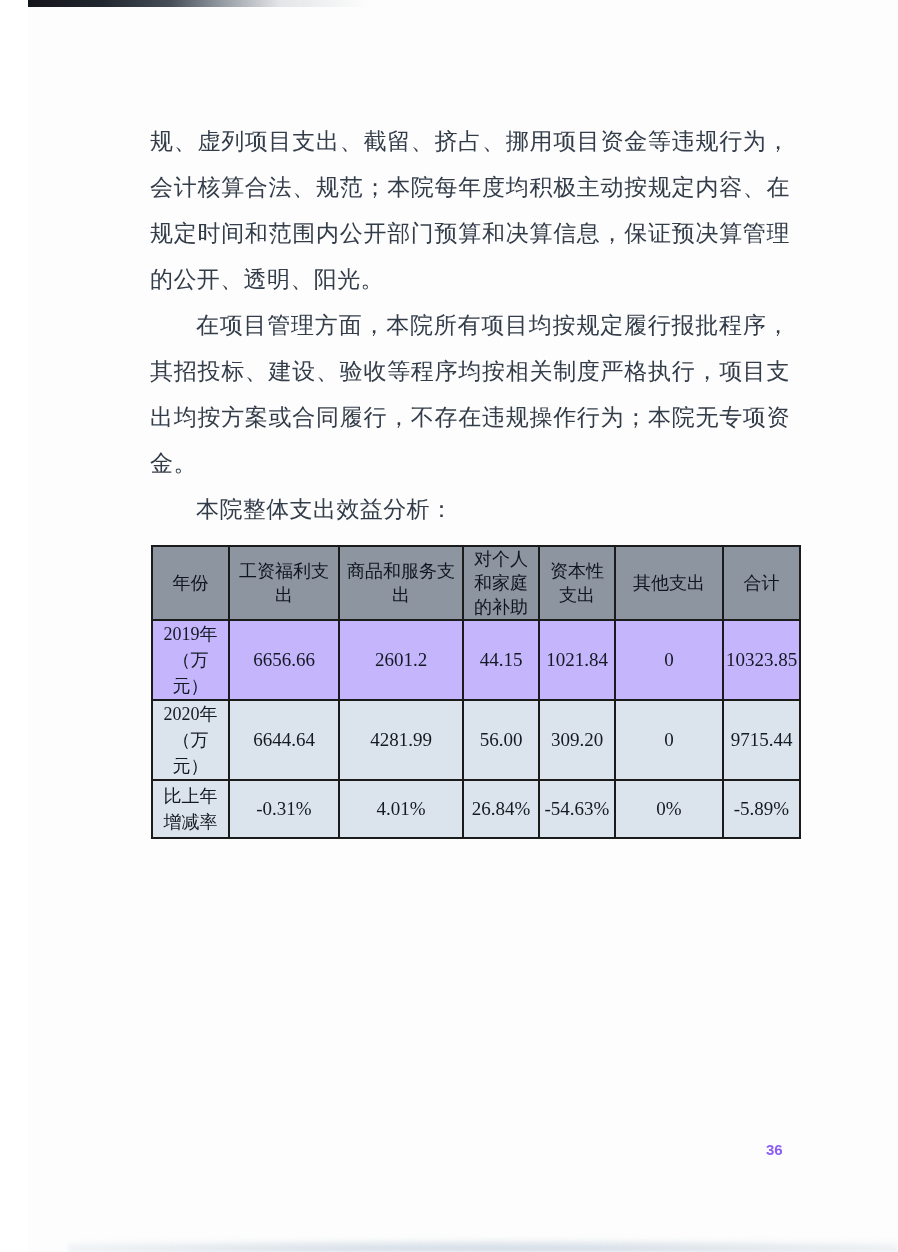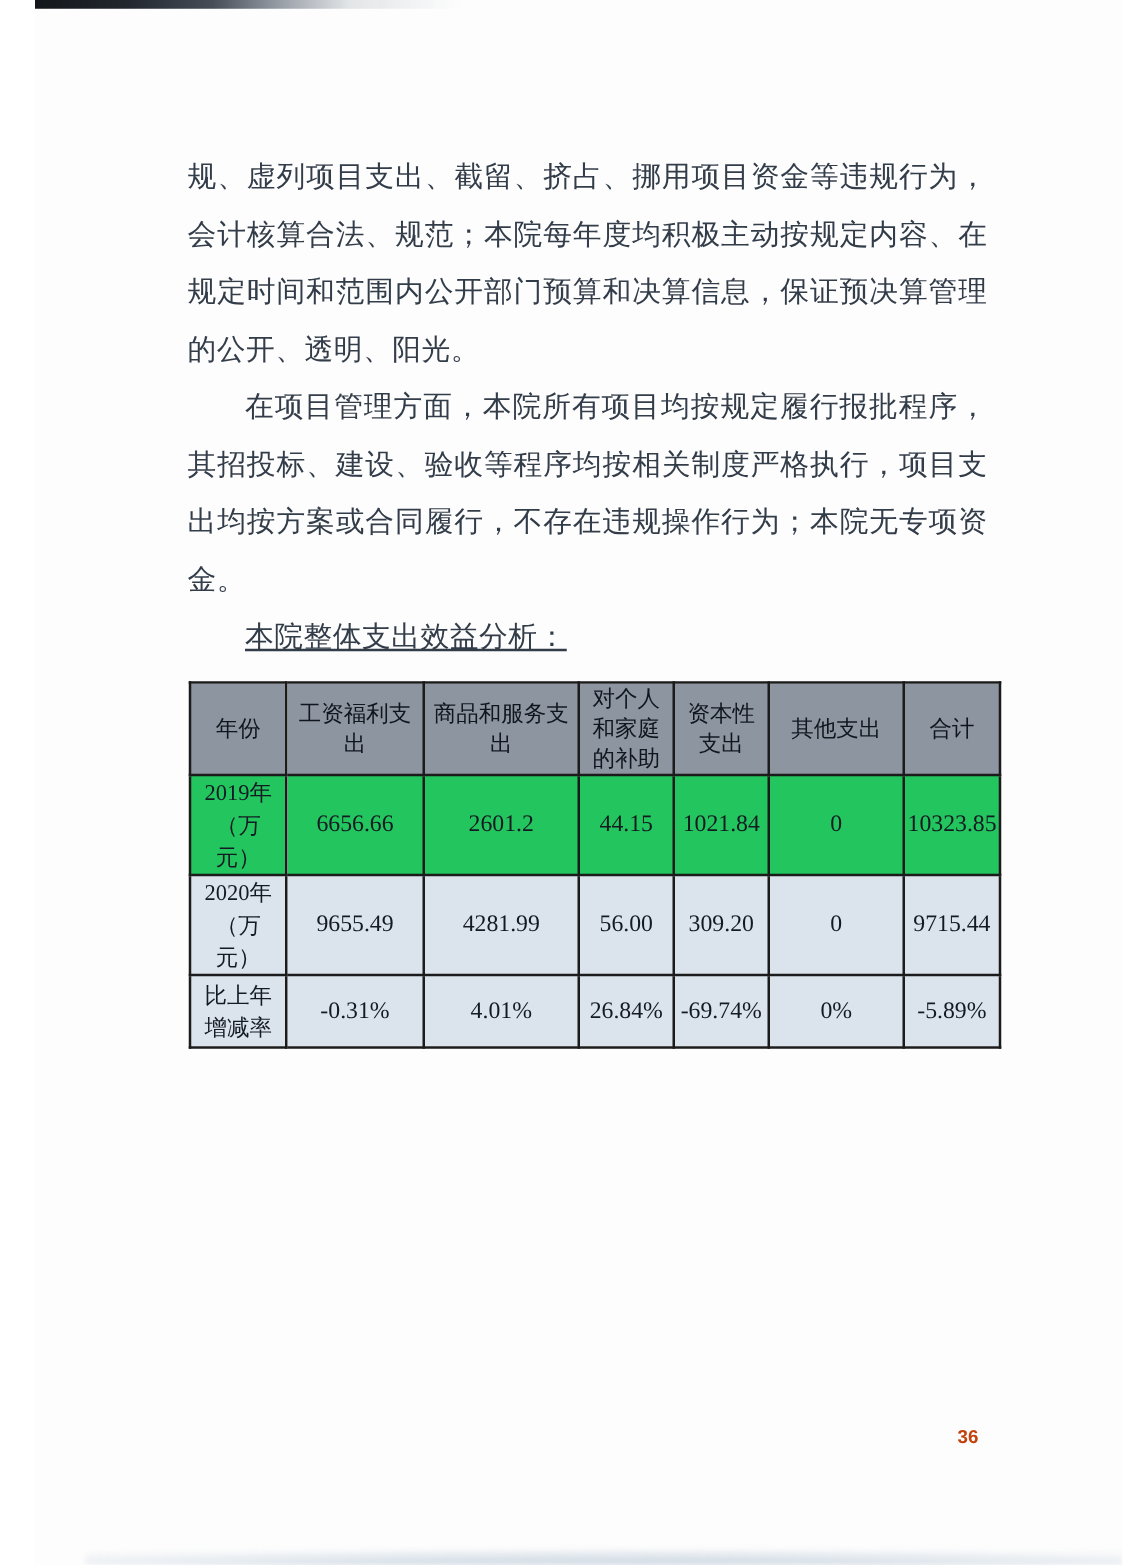--- a/index.html
+++ b/index.html
@@ -33,48 +33,48 @@
   .content p{
     margin:0;font-size:23px;line-height:46px;
     text-align:justify;letter-spacing:.4px;
   }
   .content p.ind{text-indent:2em;}
   .heading{
     margin:-6px 0 0 0;font-size:23px;line-height:36px;
     font-weight:bold;text-indent:2em;color:#2b3440;
     text-align:left;letter-spacing:.4px;
   }
-  .intro{margin:0;font-size:23px;line-height:46px;text-indent:2em;text-decoration:underline;}
+  .intro{margin:0;font-size:23px;line-height:46px;text-indent:2em;}
   
   table.exp{
     border-collapse:collapse;table-layout:fixed;
     margin:12px 0 0 1px;width:648px;
     font-family:"Liberation Serif","DejaVu Serif",serif;
   }
   table.exp th,table.exp td{
     border:2px solid #1b1b1b;text-align:center;vertical-align:middle;
     overflow:hidden;
   }
   table.exp thead th{
     background:#8d95a1;font-weight:normal;font-size:18px;line-height:24px;
     height:62px;color:#10161e;padding:0 6px;
   }
   table.exp tbody td{
-    font-size:19px;height:56px;color:#141a22;padding:0 2px;background:#22c55e;
+    font-size:19px;height:56px;color:#141a22;padding:0 2px;background:#c4b5fd;
   }
   table.exp tbody tr:nth-child(2) td,
   table.exp tbody tr:nth-child(3) td{background:#dbe4ec;}
   table.exp tbody td:first-child{
     font-size:18px;line-height:26px;white-space:pre-line;
   }
   
   .page-num{
     position:absolute;left:738px;top:1141px;
     font-family:"Liberation Sans",sans-serif;
-    font-weight:bold;font-size:15px;color:#c2410c;text-align:right;
+    font-weight:bold;font-size:15px;color:#8b5cf6;text-align:right;
   }
 </style>
 </head>
 <body>
 
 <div class="page">
 
   <div class="smudge-top"></div>
   <div class="edge-right"></div>
   <div class="smudge-bottom"></div>
@@ -112,34 +112,34 @@
             <td>6656.66</td>
             <td>2601.2</td>
             <td>44.15</td>
             <td>1021.84</td>
             <td>0</td>
             <td>10323.85</td>
           </tr>
           <tr>
             <td>2020年
 （万元）</td>
-            <td>9655.49</td>
+            <td>6644.64</td>
             <td>4281.99</td>
             <td>56.00</td>
             <td>309.20</td>
             <td>0</td>
             <td>9715.44</td>
           </tr>
           <tr>
             <td>比上年
 增减率</td>
             <td>-0.31%</td>
             <td>4.01%</td>
             <td>26.84%</td>
-            <td>-69.74%</td>
+            <td>-54.63%</td>
             <td>0%</td>
             <td>-5.89%</td>
           </tr>
         </tbody>
     </table>
   </div>
 
   <div class="page-num">36</div>
 
 </div>

